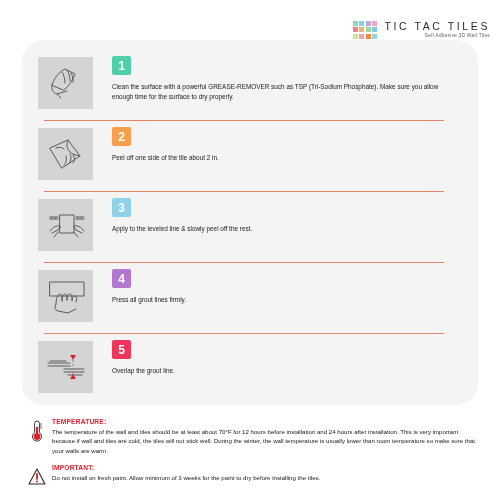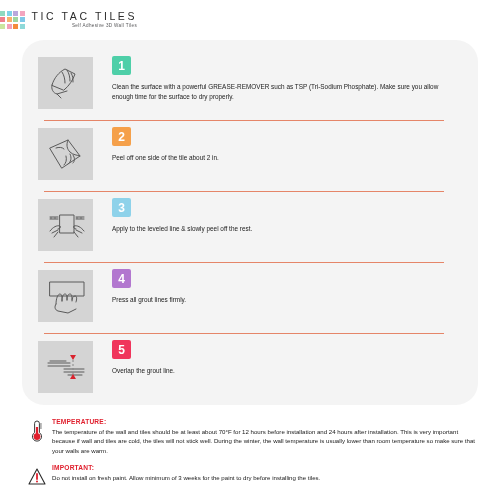--- a/index.html
+++ b/index.html
@@ -9,21 +9,22 @@
     font-family:"Liberation Sans", sans-serif;
     overflow:hidden;
     position:relative;
   }
 
   
   .header{
     height:40px;
     display:flex;
     align-items:flex-start;
-    padding:10px 10px 0 0;
+    justify-content:flex-end;
+    padding:20px 10px 0 0;
     box-sizing:border-box;
   }
   .logo{display:flex;align-items:center;gap:7px;}
   .logo-grid{
     display:grid;
     grid-template-columns:repeat(4,5px);
     grid-template-rows:repeat(3,5px);
     gap:1.5px;
   }
   .logo-grid i{display:block;width:5px;height:5px;}

